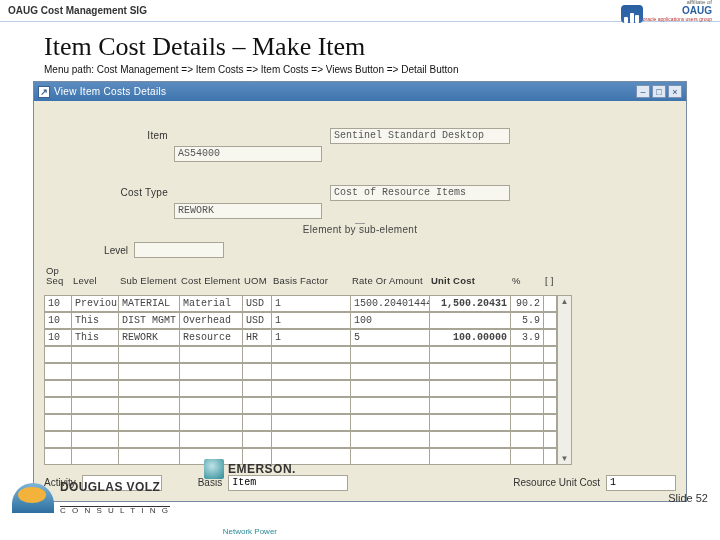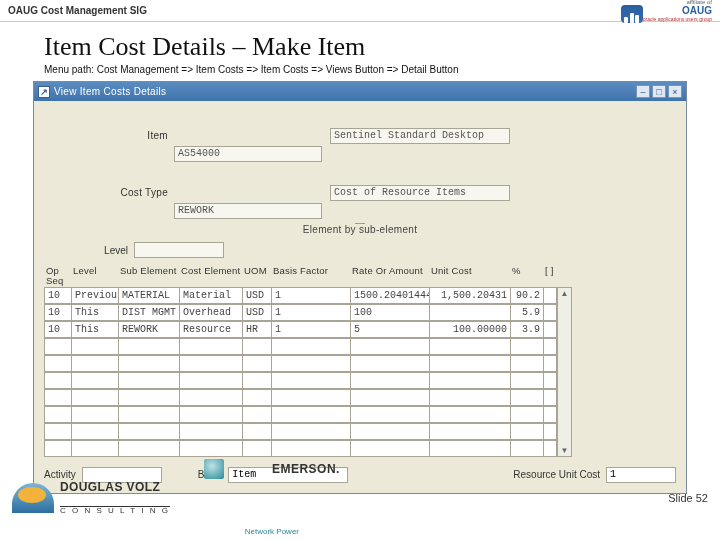--- a/index.html
+++ b/index.html
@@ -60,26 +60,26 @@
   .ffield.name { width: 180px; margin-left:8px;}
   .group-line { display:flex; align-items:center; margin:3px 0 6px 0;flex-direction:column;}
   .group-line .dash { width:10px; border-top:1px solid #999;}
   .group-line .lbl { margin:0 4px; color:#444; font-size:10px; letter-spacing:.3px;}
   .group-line .rest { flex:1; border-top:1px solid #999;}
   .level-row { display:flex; align-items:center; margin: 2px 0 8px 40px; }
   .level-label { width:50px; text-align:right; padding-right:6px; color:#333;}
   .level-field { background:#f7f6ef; border:1px solid #a8a597; width:90px; height:16px;}
   .grid { width: 634px; margin: 0 auto; }
   .ghead, .grow { display:flex; }
-  .ghead { align-items: flex-start; padding-bottom:1px;}
+  .ghead { align-items: flex-end; padding-bottom:9px;}
   .gh { color:#333; font-size:9.5px; line-height:1.05; letter-spacing:.2px; padding:0 2px;}
   .gcell { background:#fff; border:1px solid #a8a597; height:17px; line-height:15px; padding:0 3px; color:#444; font-family:'Courier New',monospace; font-size:10px; margin-right:0; overflow:hidden;}
   .gcell + .gcell, .gh + .gh { margin-left:-1px; }
   .w-seq {width:28px;} .w-lev{width:48px;} .w-sub{width:62px;} .w-cst{width:64px;}
-  .w-uom{width:30px;} .w-basf{width:80px;} .w-rate{width:80px;} .w-uc{width:82px; text-align:right;}
+  .w-uom{width:30px;} .w-basf{width:80px;} .w-rate{width:80px;} .w-uc{width:82px; text-align:right;font-weight:bold;}
   .w-pct{width:34px; text-align:right;} .w-flex{width:14px;}
   .w-uc.gh, .w-pct.gh { text-align:left;}
   .scroll-col { width:15px; background:#efefe8; border:1px solid #a8a597; display:flex; flex-direction:column; justify-content:space-between; align-items:center;}
   .scroll-col .arrow{ font-size:8px; color:#666; padding:1px 0;}
   .grid-and-scroll { display:flex; }
   .grid-rows { flex: none; }
   .bottom-row { display:flex; align-items:center; gap:6px; padding:10px 10px 10px 10px;}
   .bottom-row .spacer{ flex:1; }
   .blabel { color:#333;}
   .bfield { background:#fff; border:1px solid #a8a597; height:16px; line-height:14px; padding:0 3px; font-family:'Courier New',monospace;}
@@ -92,21 +92,21 @@
   .dv-logo { display:flex; align-items:center; gap:6px;}
   .dv-swoosh { width:42px; height:30px; position:relative; }
   .dv-swoosh::before{content:"";position:absolute;inset:0;border-radius:50% 50% 0 0/70% 70% 0 0;background:linear-gradient(#7fb5d8,#2c6fa0);}
   .dv-swoosh::after{content:"";position:absolute;left:6px;top:4px;width:28px;height:16px;border-radius:50%;background:#f3b33a;}
   .dv-text { line-height:1;}
   .dv-text .l1{font-size:12px; font-weight:bold; color:#333; letter-spacing:.4px;}
   .dv-text .l2{font-size:8px; color:#333; border-top:1px solid #333; letter-spacing:2px;margin-top:13px;}
   .em-logo{ display:flex; flex-direction:column; align-items:center; }
   .em-row{ display:flex; align-items:center; gap:4px;}
   .em-icon{ width:20px; height:20px; background:radial-gradient(circle at 40% 35%, #bfe3e8, #2a8a95); border-radius:2px;}
-  .em-text{ font-size:12px; font-weight:bold; color:#333; letter-spacing:.5px;margin-left:44px;}
+  .em-text{ font-size:12px; font-weight:bold; color:#333; letter-spacing:.5px;}
   .em-sub{ font-size:8px; color:#2a8a95;margin-top:48px;}
   .slide-num { font-size:11px; color:#333;}
 </style>
 </head>
 <body>
 
 <div class="header">
   <span class="header-title">OAUG Cost Management SIG</span>
   <div class="logo-oaug">
     <div style="text-align:right">

